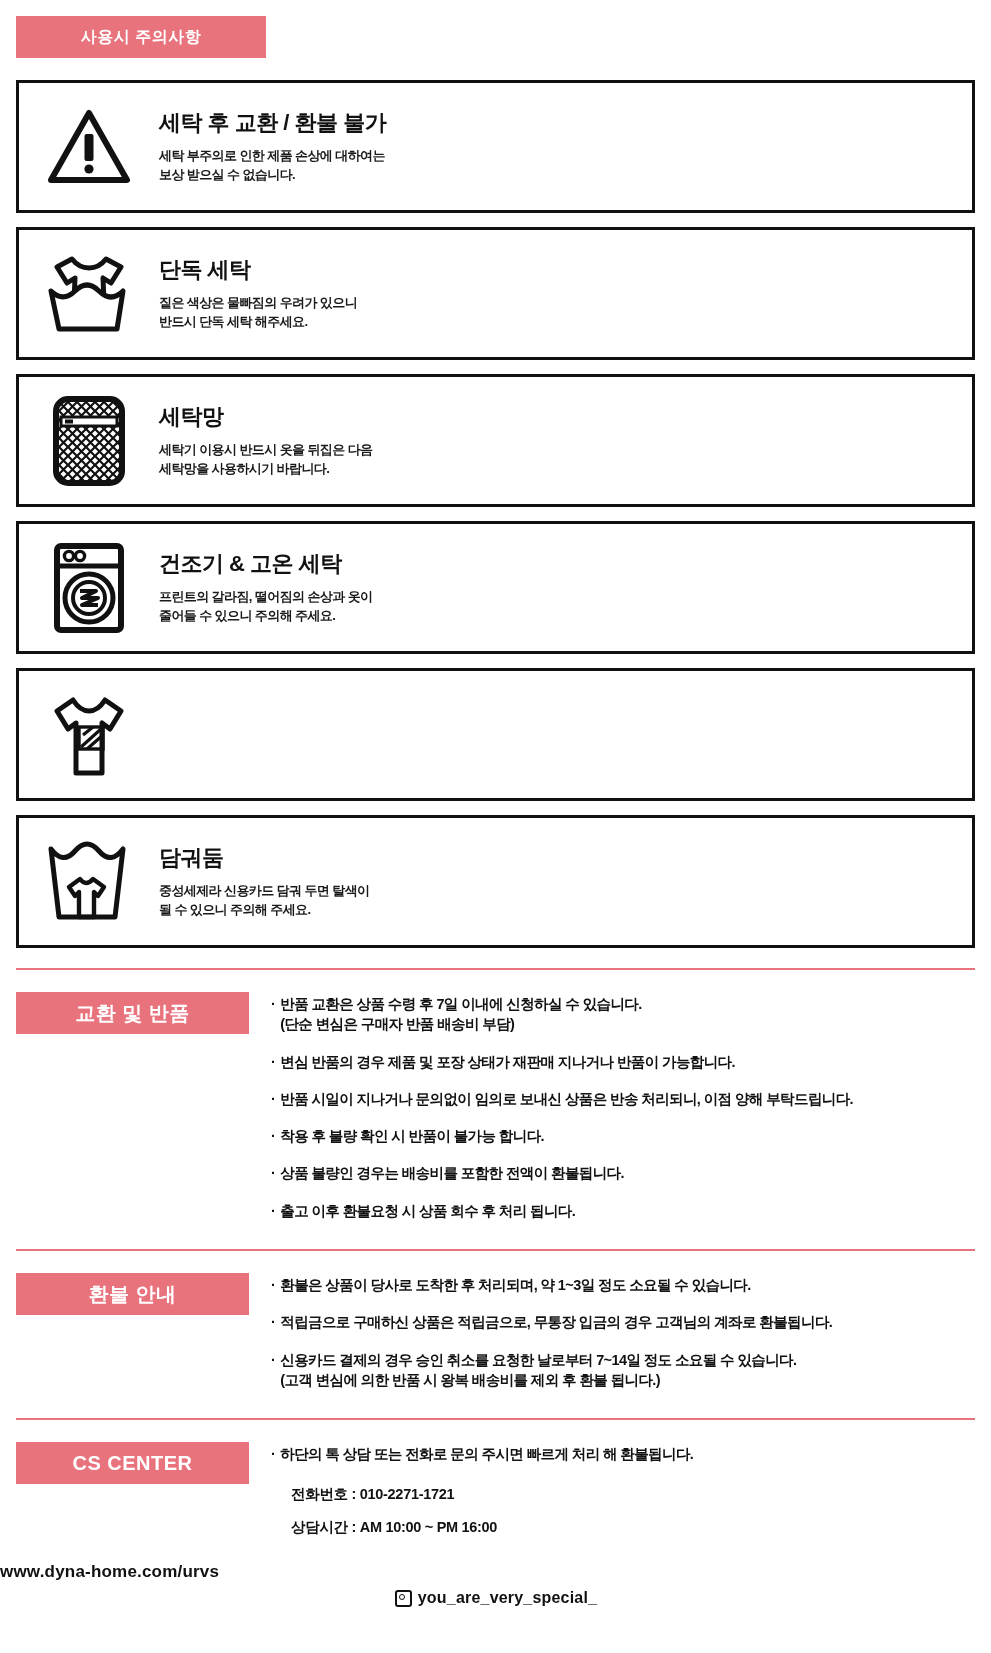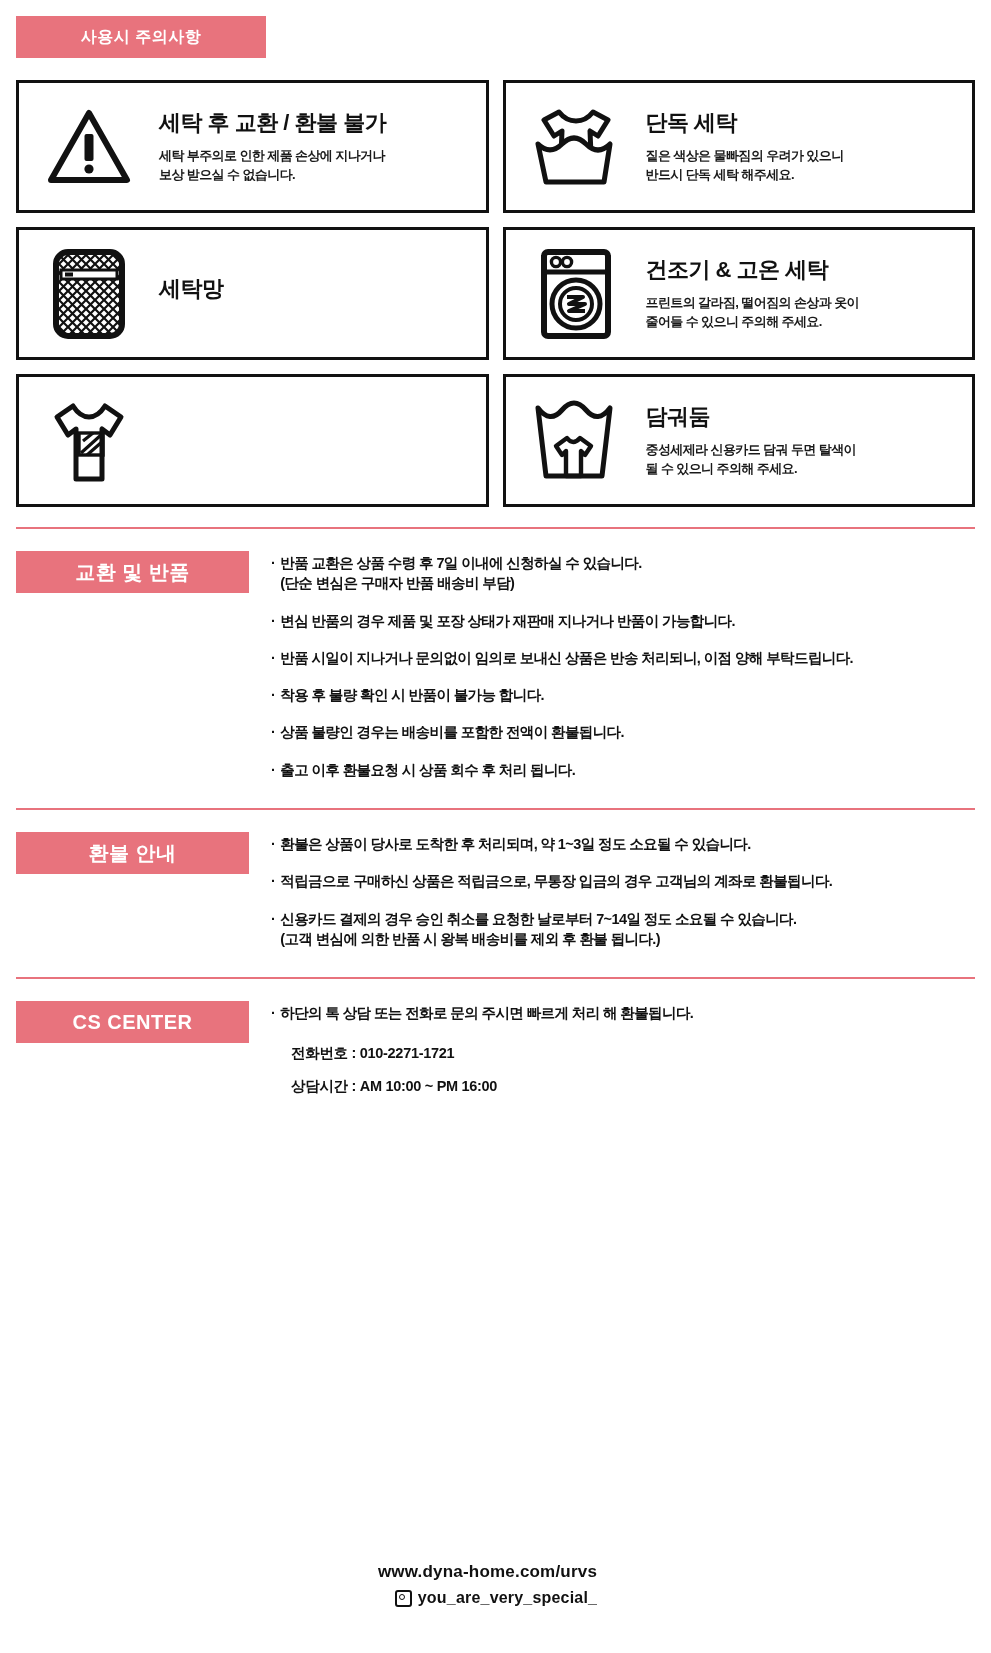--- a/index.html
+++ b/index.html
@@ -39,21 +39,21 @@
     width: 250px;
     height: 42px;
     font-size: 16px;
     margin: 16px 0 0 16px;
   }
 
   
   .care-grid {
     margin: 22px 16px 0 16px;
     display: grid;
-    grid-template-columns: 1fr 1fr;
+    grid-template-columns: 1fr;
     column-gap: 14px;
     row-gap: 14px;
   }
   .care-card {
     border: 3px solid #111111;
     height: 133px;
     display: flex;
     align-items: center;
     box-sizing: border-box;
     background: #ffffff;
@@ -130,21 +130,21 @@
     color: #111111;
     margin: 0 0 14px 20px;
   }
 
   
   .footer {
     position: absolute;
     left: 0;
     right: 16px;
     bottom: 62px;
-    text-align: center;
+    text-align: left;
   }
   .footer-url {
     font-size: 17px;
     font-weight: bold;
     letter-spacing: 0.2px;
     color: #111111;
     margin-bottom: 7px;
   }
   .footer-social {
     font-size: 16px;
@@ -190,21 +190,21 @@
     <div class="care-card">
       <div class="care-icon">
         <svg width="86" height="80" viewBox="0 0 86 80">
           <path d="M43 6 L81 73 L5 73 Z" fill="none" stroke="#111" stroke-width="6" stroke-linejoin="round"></path>
           <rect x="38.5" y="27" width="9" height="27" rx="2" fill="#111"></rect>
           <circle cx="43" cy="62" r="4.6" fill="#111"></circle>
         </svg>
       </div>
       <div class="care-text">
         <div class="care-title">세탁 후 교환 / 환불 불가</div>
-        <div class="care-desc">세탁 부주의로 인한 제품 손상에 지나거나
+        <div class="care-desc">세탁 부주의로 인한 제품 손상에 대하여는
 보상 받으실 수 없습니다.</div>
       </div>
     </div>
 
     <div class="care-card">
       <div class="care-icon">
         <svg width="104" height="86" viewBox="0 0 104 86">
           <path d="M20 16 L35 8 Q42 17 52 17 Q62 17 69 8 L84 16 L74 32 L66 27 L68 74 L36 74 L38 27 L30 32 Z" fill="none" stroke="#111" stroke-width="5" stroke-linejoin="round"></path>
           <path d="M14 40 Q26 52 38 40 Q50 28 62 40 Q74 52 86 40 L80 78 L22 78 Z" fill="#ffffff" stroke="#111" stroke-width="5" stroke-linejoin="round"></path>
         </svg>
@@ -224,20 +224,22 @@
               <path d="M0 0 L9 9 M9 0 L0 9" stroke="#111" stroke-width="2.2" fill="none"></path>
             </pattern>
           </defs>
           <rect x="6" y="6" width="66" height="84" rx="12" fill="url(#mesh)" stroke="#111" stroke-width="6"></rect>
           <rect x="11" y="24" width="56" height="9" fill="#fff" stroke="#111" stroke-width="3"></rect>
           <rect x="15" y="26.5" width="8" height="4" fill="#111"></rect>
         </svg>
       </div>
       <div class="care-text">
         <div class="care-title">세탁망</div>
+        <div class="care-desc">세탁기 이용시 반드시 옷을 뒤집은 다음
+세탁망을 사용하시기 바랍니다.</div>
       </div>
     </div>
 
     <div class="care-card">
       <div class="care-icon">
         <svg width="74" height="94" viewBox="0 0 74 94">
           <rect x="5" y="5" width="64" height="84" rx="4" fill="none" stroke="#111" stroke-width="6"></rect>
           <line x1="5" y1="25" x2="69" y2="25" stroke="#111" stroke-width="5"></line>
           <circle cx="17" cy="15" r="4.6" fill="none" stroke="#111" stroke-width="3.4"></circle>
           <circle cx="28" cy="15" r="4.6" fill="none" stroke="#111" stroke-width="3.4"></circle>

